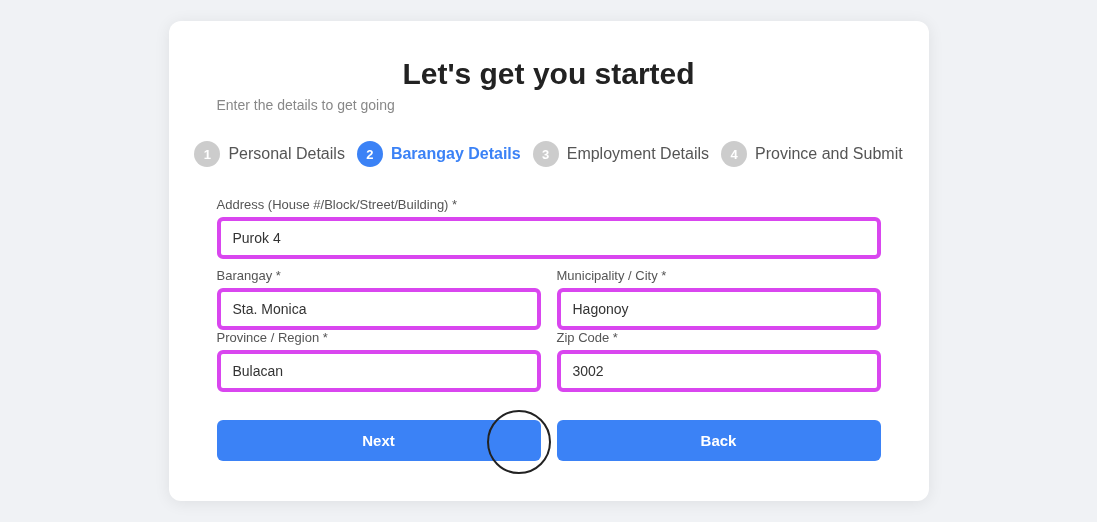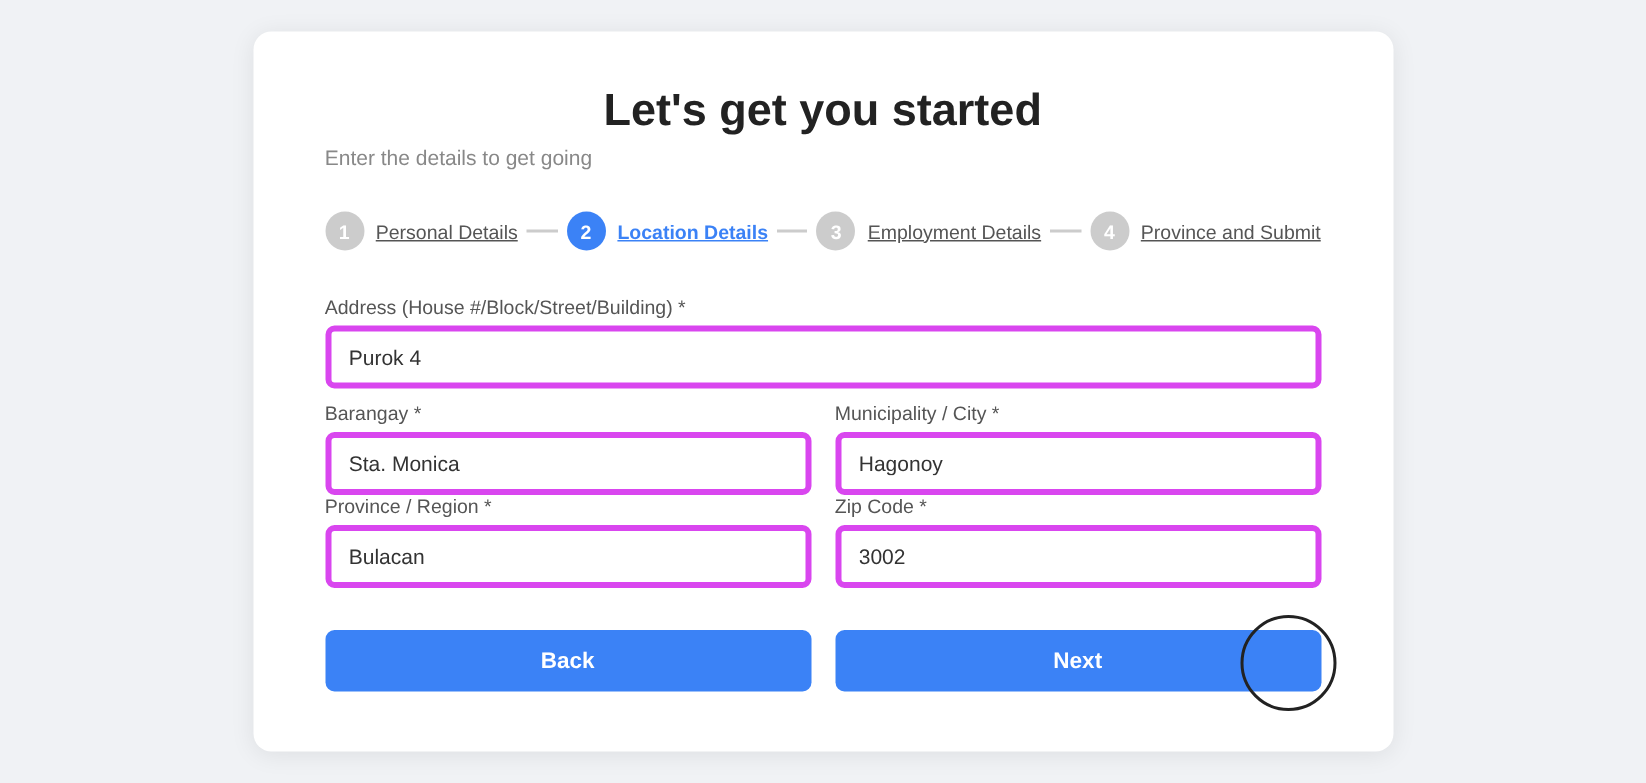--- a/index.html
+++ b/index.html
@@ -60,24 +60,23 @@
     }
     .step-circle.active {
       background: #3b82f6;
       color: #fff;
     }
     .step-circle.inactive {
       background: #ccc;
       color: #fff;
     }
     .step-label {
-      font-size: 13px;
+      font-size: 16px;
       color: #555;
       white-space: nowrap;
-      text-decoration: underline;
     }
     .step-label.active {
       color: #3b82f6;
       font-weight: 600;
     }
     .step-line {
       width: 48px;
       height: 2px;
       background: #ccc;
       margin: 0 6px;
@@ -153,21 +152,21 @@
   <p class="card-subtitle">Enter the details to get going</p>
 
   <div class="stepper">
     <div class="step">
       <div class="step-circle done">1</div>
       <span class="step-label">Personal Details</span>
     </div>
     <div class="step-line"></div>
     <div class="step">
       <div class="step-circle active">2</div>
-      <span class="step-label active">Location Details</span>
+      <span class="step-label active">Barangay Details</span>
     </div>
     <div class="step-line"></div>
     <div class="step">
       <div class="step-circle inactive">3</div>
       <span class="step-label">Employment Details</span>
     </div>
     <div class="step-line"></div>
     <div class="step">
       <div class="step-circle inactive">4</div>
       <span class="step-label">Province and Submit</span>
@@ -195,16 +194,16 @@
       <label class="form-label">Province / Region *</label>
       <input class="form-input" type="text" value="Bulacan" style="">
     </div>
     <div class="form-group">
       <label class="form-label">Zip Code *</label>
       <input class="form-input" type="text" value="3002" style="">
     </div>
   </div>
 
   <div class="btn-row">
+    <button class="btn btn-next">Next</button>
     <button class="btn btn-back">Back</button>
-    <button class="btn btn-next">Next</button>
   </div>
 </div>
 
 </body></html>

